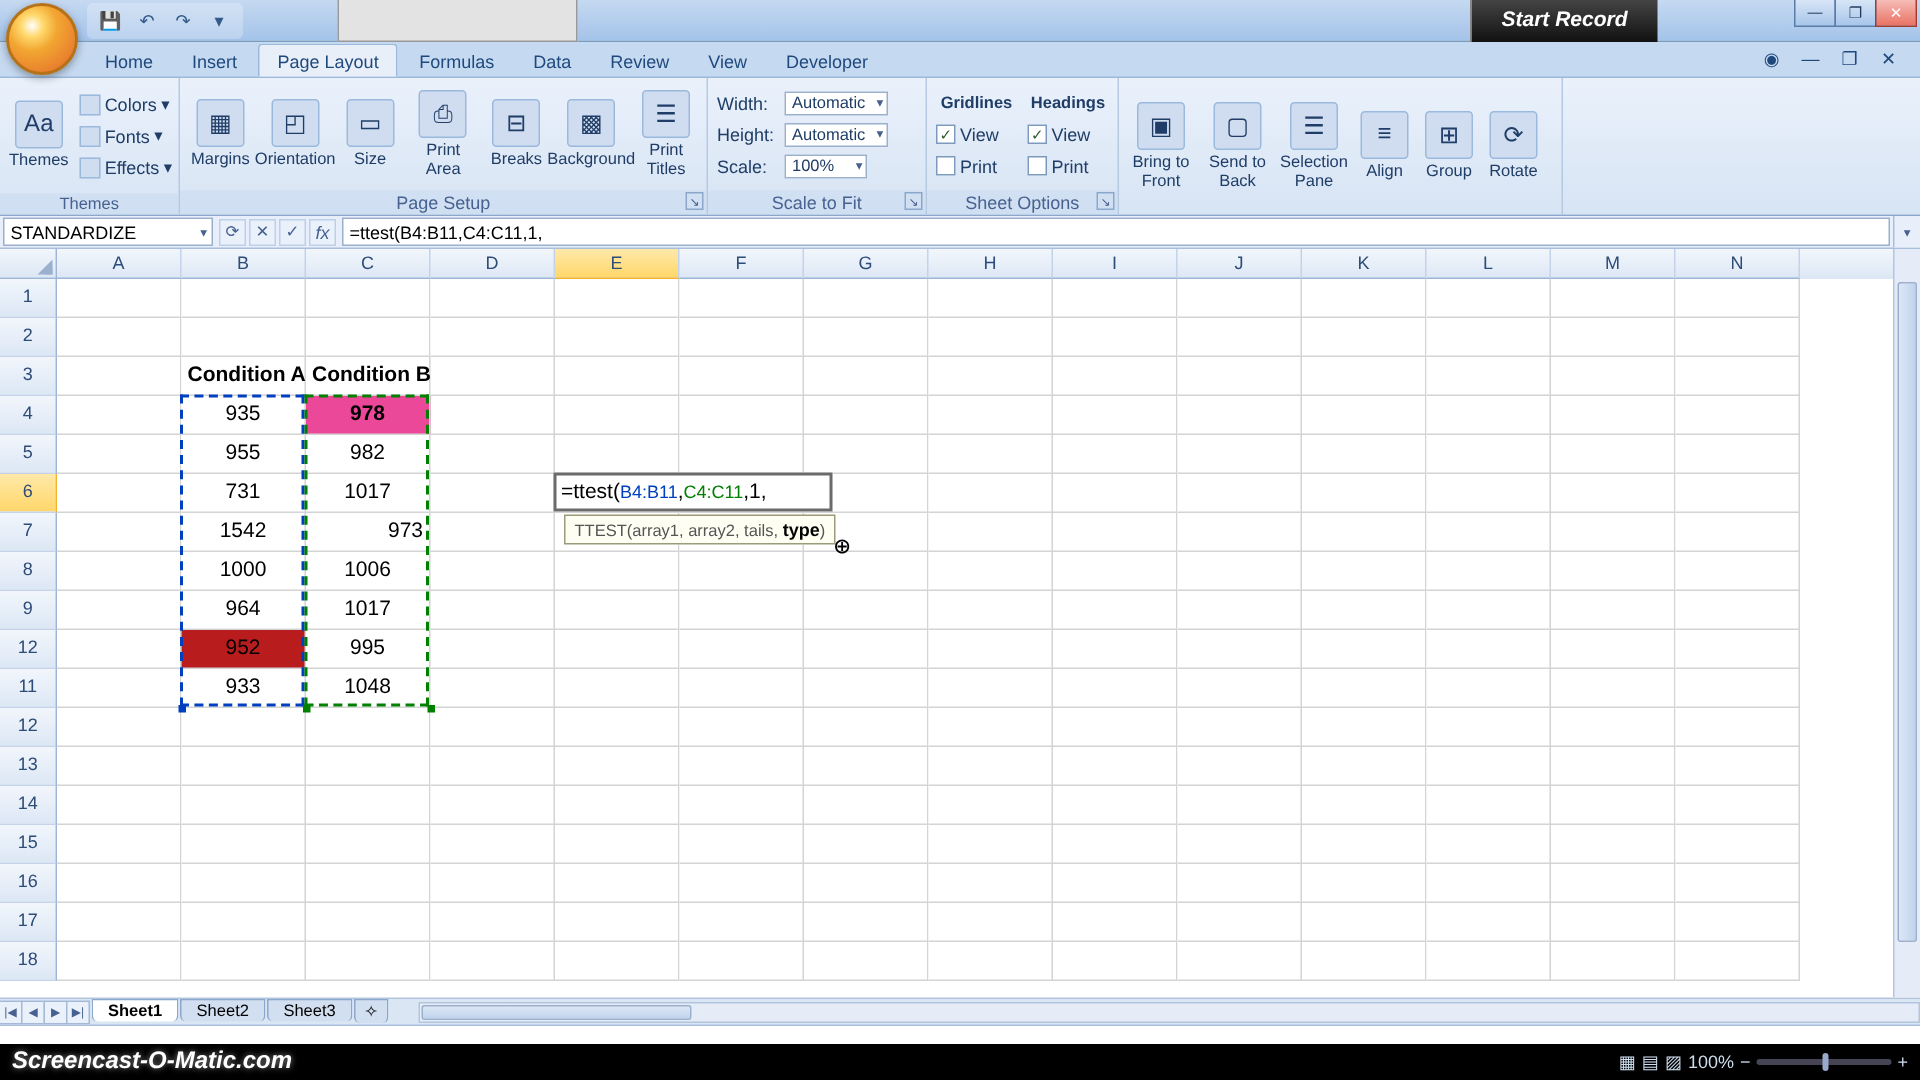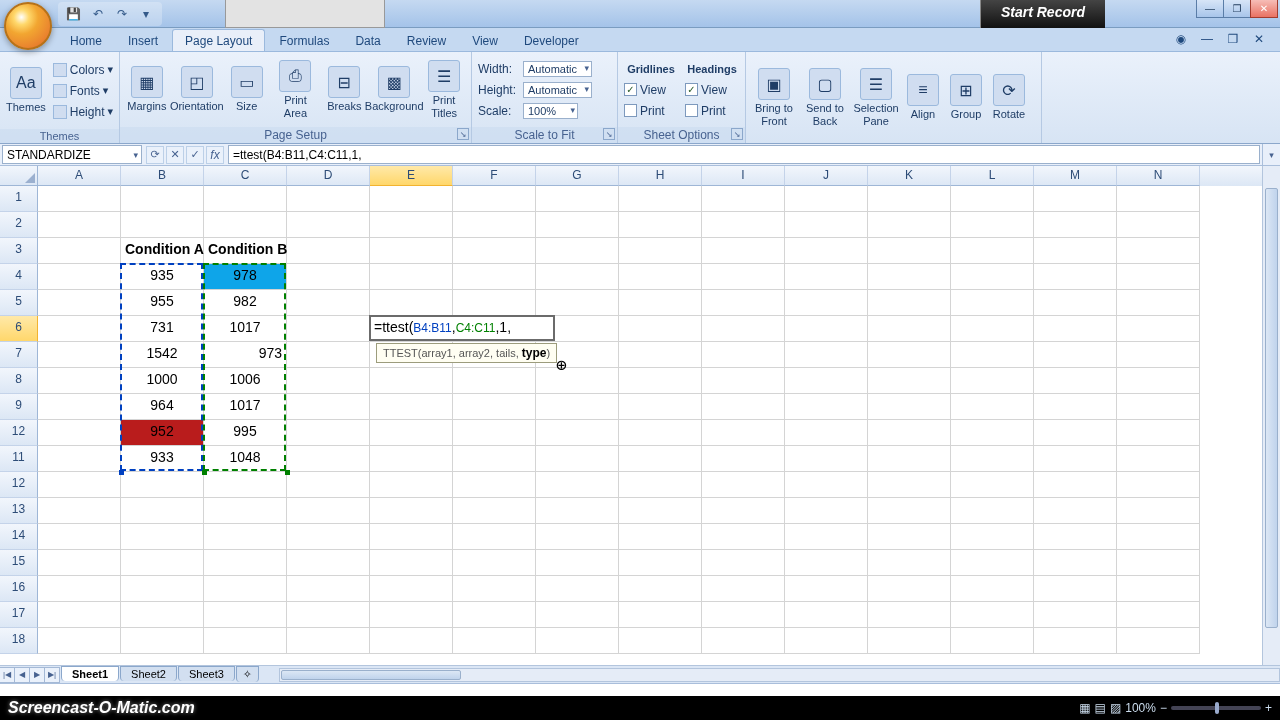--- a/index.html
+++ b/index.html
@@ -132,21 +132,21 @@
 
   <div class="group" style="width:120px">
     <div class="group-content">
       <div class="big-btn">
         <div class="ico">Aa</div>
         <div class="lbl">Themes</div>
       </div>
       <div class="small-row">
         <div class="small-ctrl"><span class="ico"></span><span>Colors</span> ▾</div>
         <div class="small-ctrl"><span class="ico"></span><span>Fonts</span> ▾</div>
-        <div class="small-ctrl"><span class="ico"></span><span>Height</span> ▾</div>
+        <div class="small-ctrl"><span class="ico"></span><span>Effects</span> ▾</div>
       </div>
     </div>
     <div class="group-label">Themes</div>
   </div>
 
   <div class="group" style="width:352px">
     <div class="group-content">
       <div class="big-btn">
           <div class="ico">▦</div>
           <div class="lbl">Margins</div>
@@ -563,21 +563,21 @@
       <div class="cell" style="left: 581px; top: 442px; width: 83px; height: 26px;"></div>
       <div class="cell" style="left: 664px; top: 442px; width: 83px; height: 26px;"></div>
       <div class="cell" style="left: 747px; top: 442px; width: 83px; height: 26px;"></div>
       <div class="cell" style="left: 830px; top: 442px; width: 83px; height: 26px;"></div>
       <div class="cell" style="left: 913px; top: 442px; width: 83px; height: 26px;"></div>
       <div class="cell" style="left: 996px; top: 442px; width: 83px; height: 26px;"></div>
       <div class="cell" style="left: 1079px; top: 442px; width: 83px; height: 26px;"></div>
       <div class="cell header-cell" style="left: 83px; top: 52px; width: 83px; height: 26px; background: rgb(255, 255, 255); white-space: nowrap;">Condition A</div>
       <div class="cell header-cell" style="left: 166px; top: 52px; width: 83px; height: 26px; background: rgb(255, 255, 255); white-space: nowrap;">Condition B</div>
       <div class="cell" style="left: 83px; top: 78px; width: 83px; height: 26px; background: rgb(255, 255, 255);">935</div>
-      <div class="cell" style="left: 166px; top: 78px; width: 83px; height: 26px; background: #0ea5e9;">978</div>
+      <div class="cell" style="left: 166px; top: 78px; width: 83px; height: 26px; background: #ec4899; font-weight: bold;">978</div>
       <div class="cell" style="left: 83px; top: 104px; width: 83px; height: 26px; background: rgb(255, 255, 255);">955</div>
       <div class="cell" style="left: 166px; top: 104px; width: 83px; height: 26px; background: rgb(255, 255, 255);">982</div>
       <div class="cell" style="left: 83px; top: 130px; width: 83px; height: 26px; background: rgb(255, 255, 255);">731</div>
       <div class="cell" style="left: 166px; top: 130px; width: 83px; height: 26px; background: rgb(255, 255, 255);">1017</div>
       <div class="cell" style="left: 83px; top: 156px; width: 83px; height: 26px; background: rgb(255, 255, 255);">1542</div>
       <div class="cell" style="left: 166px; top: 156px; width: 83px; height: 26px; background: rgb(255, 255, 255); text-align: right;">973</div>
       <div class="cell" style="left: 83px; top: 182px; width: 83px; height: 26px; background: rgb(255, 255, 255);">1000</div>
       <div class="cell" style="left: 166px; top: 182px; width: 83px; height: 26px; background: rgb(255, 255, 255);">1006</div>
       <div class="cell" style="left: 83px; top: 208px; width: 83px; height: 26px; background: rgb(255, 255, 255);">964</div>
       <div class="cell" style="left: 166px; top: 208px; width: 83px; height: 26px; background: rgb(255, 255, 255);">1017</div>

